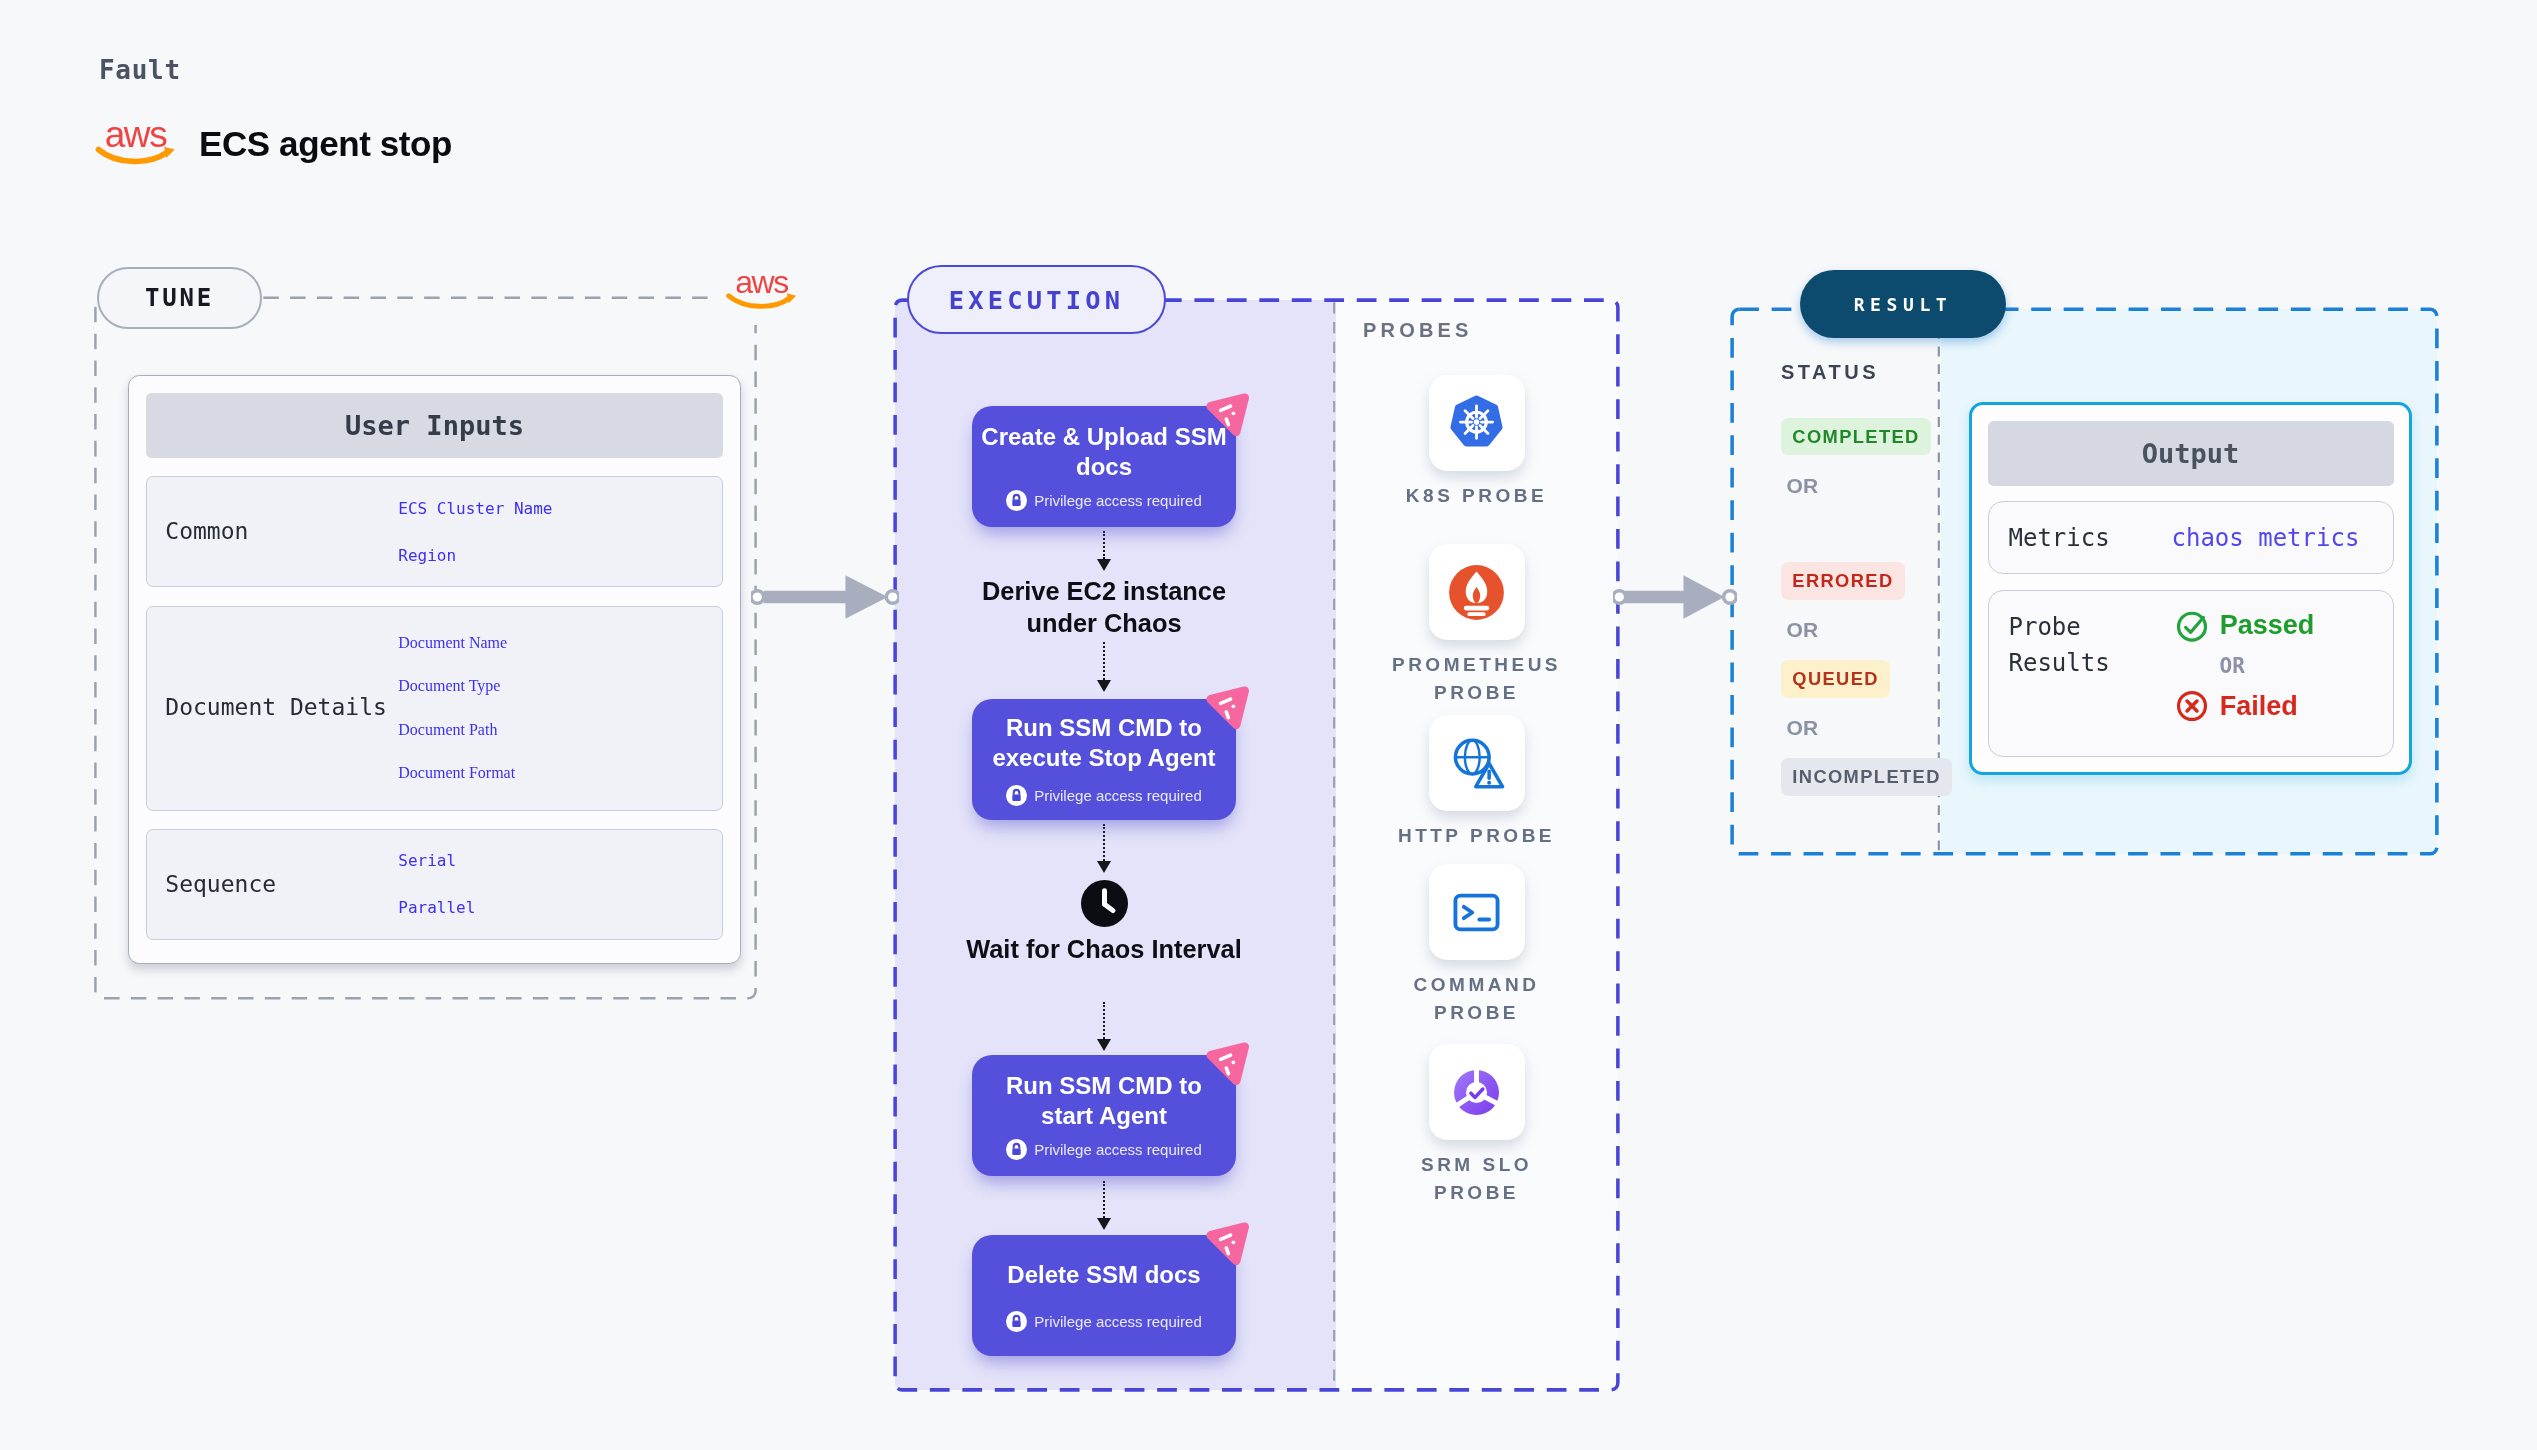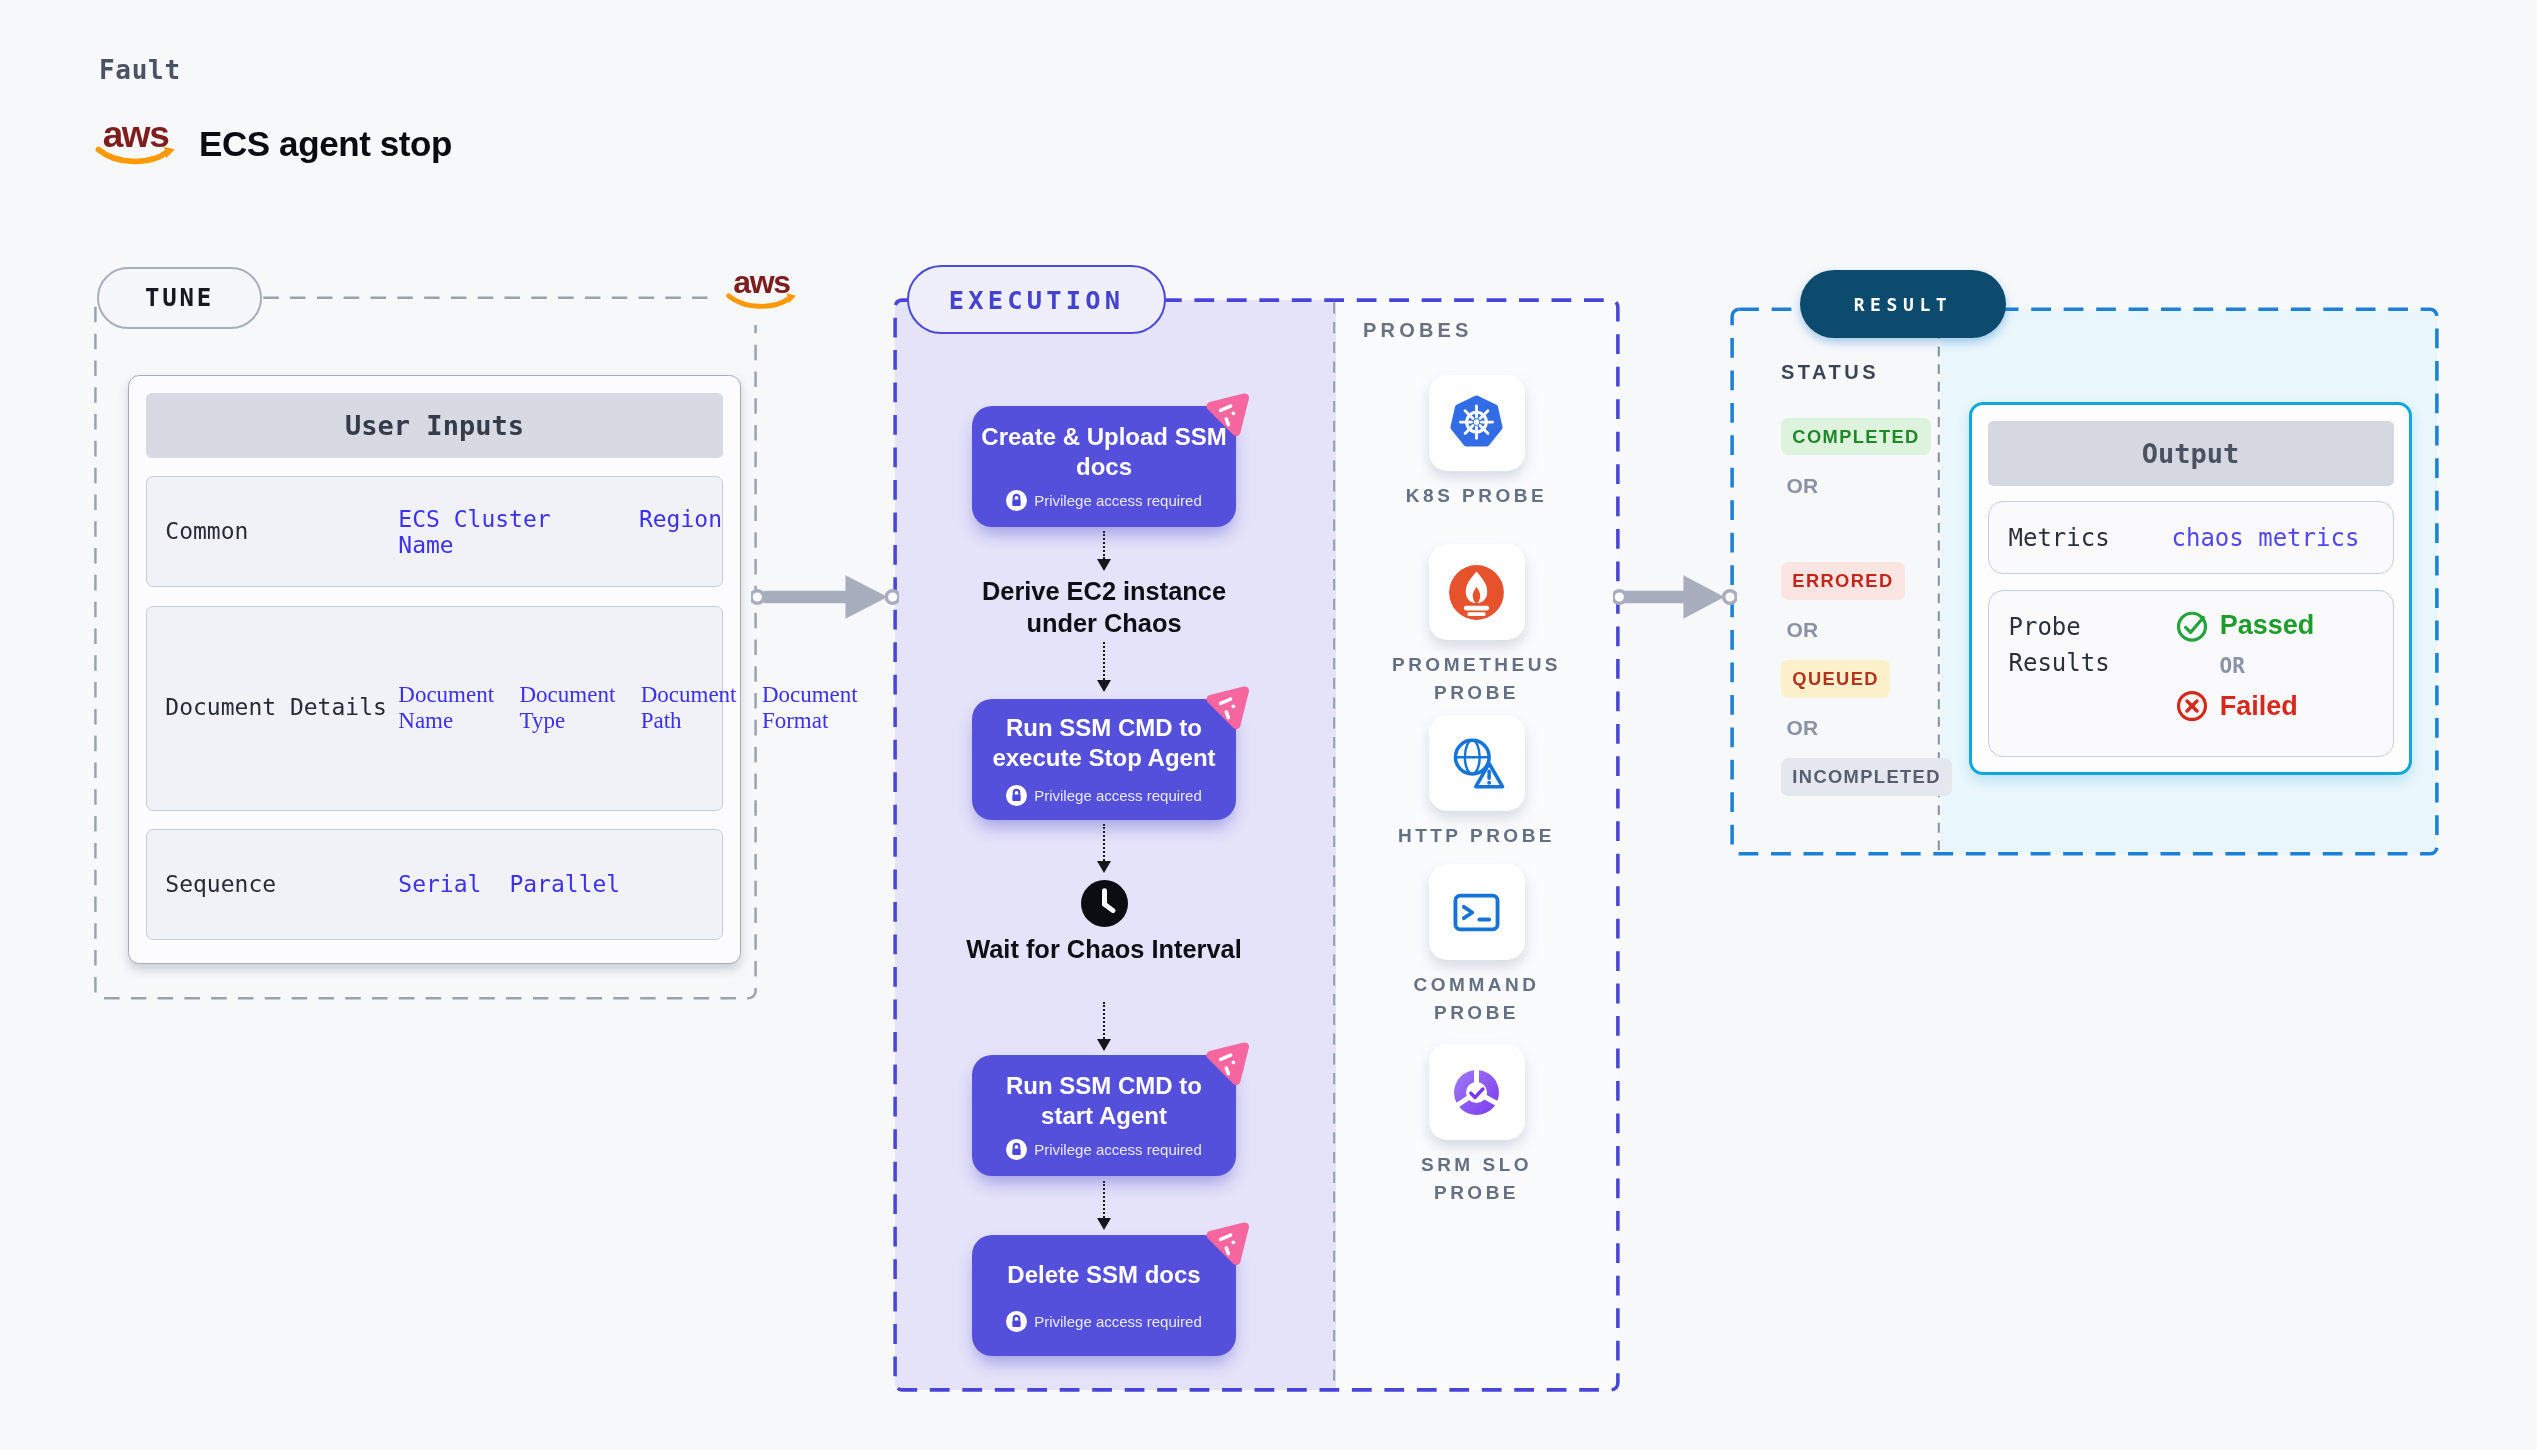--- a/index.html
+++ b/index.html
@@ -5,21 +5,21 @@
   html,body{margin:0;padding:0;background:#F7F8FA;}
   #page{position:relative;width:2440px;height:1451px;background:#F7F8FA;
         font-family:"Liberation Sans",sans-serif;overflow:hidden;}
   .mono{font-family:"DejaVu Sans Mono","Liberation Mono",monospace;}
   .abs{position:absolute;}
 
   
   .eyebrow{left:99px;top:55px;font-size:26px;font-weight:600;color:#4A5263;letter-spacing:0.7px;}
   .page-title{left:199px;top:124px;font-size:35px;font-weight:800;color:#0A0C11;letter-spacing:-0.4px;}
   .aws-logo{display:flex;flex-direction:column;align-items:center;line-height:1;}
-  .aws-word{font-weight:700;color:#7f1d1d;letter-spacing:-1.4px;font-family:"Liberation Sans",sans-serif;}
+  .aws-word{font-weight:400;color:#ef4444;letter-spacing:-1.4px;font-family:"Liberation Sans",sans-serif;}
   .brand-top{left:94px;top:116px;}
   .brand-top .aws-word{font-size:37px;}
   .brand-tune{left:717px;top:253px;width:89px;height:72px;background:#F7F8FA;z-index:6;
               display:flex;align-items:center;justify-content:center;}
   .brand-tune .aws-word{font-size:32px;}
 
   
   .panel{position:absolute;}
   .panel-bg{position:absolute;inset:2.1px;border-radius:7px;overflow:hidden;}
   .dash-svg{position:absolute;inset:0;width:100%;height:100%;z-index:2;pointer-events:none;}
@@ -36,21 +36,21 @@
   
   .ui-card{left:128px;top:375px;width:613px;height:589px;background:#FCFCFE;z-index:3;
            border:1.4px solid #A7ACBA;border-radius:11.3px;box-shadow:0 5.6px 10px rgba(110,120,140,.3);
            padding:17px;box-sizing:border-box;display:flex;flex-direction:column;}
   .ui-header{height:65px;flex:0 0 65px;background:#D7D9E3;border-radius:5.6px;display:flex;align-items:center;
              justify-content:center;font-size:27px;font-weight:700;color:#343B49;margin-bottom:18.3px;}
   .ui-row{background:#F1F2F8;border:1.4px solid #C9CDDA;border-radius:7px;margin-bottom:18.3px;
           display:flex;align-items:center;box-sizing:border-box;}
   .ui-row:last-child{margin-bottom:0;}
   .ui-label{flex:0 0 233px;padding-left:18.3px;font-size:23px;color:#262B35;line-height:1.45;}
-  .ui-values{display:flex;flex-direction:row;font-size:23px;color:#3D30EE;}
+  .ui-values{display:flex;flex-direction:column;font-size:16px;color:#3D30EE;}
   .ui-values span{cursor:pointer;}
   .row-sm{height:111px;}
   .row-lg{height:205px;}
   .row-sm .ui-values{gap:28px;}
   .row-lg .ui-values{gap:25.4px;font-family:Liberation Serif, serif;}
 
   
   .lav-slab{position:absolute;left:0;top:0;bottom:0;width:441px;background:#E4E3F9;}
   .probe-slab{position:absolute;left:441px;top:0;bottom:0;right:0;background:#FAFBFD;}
 

